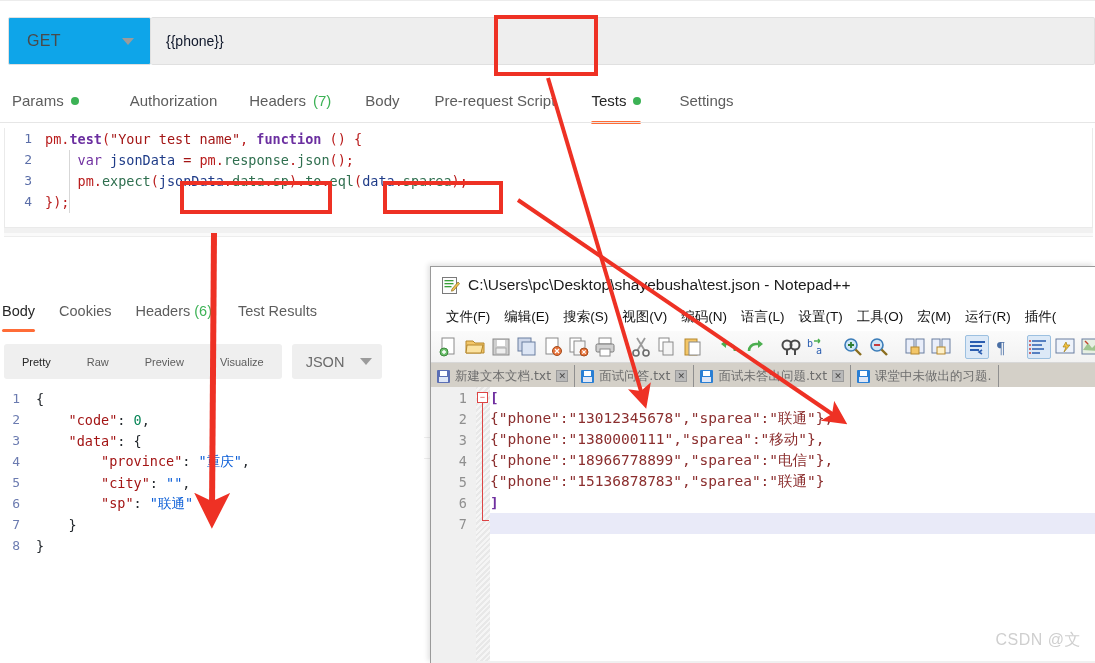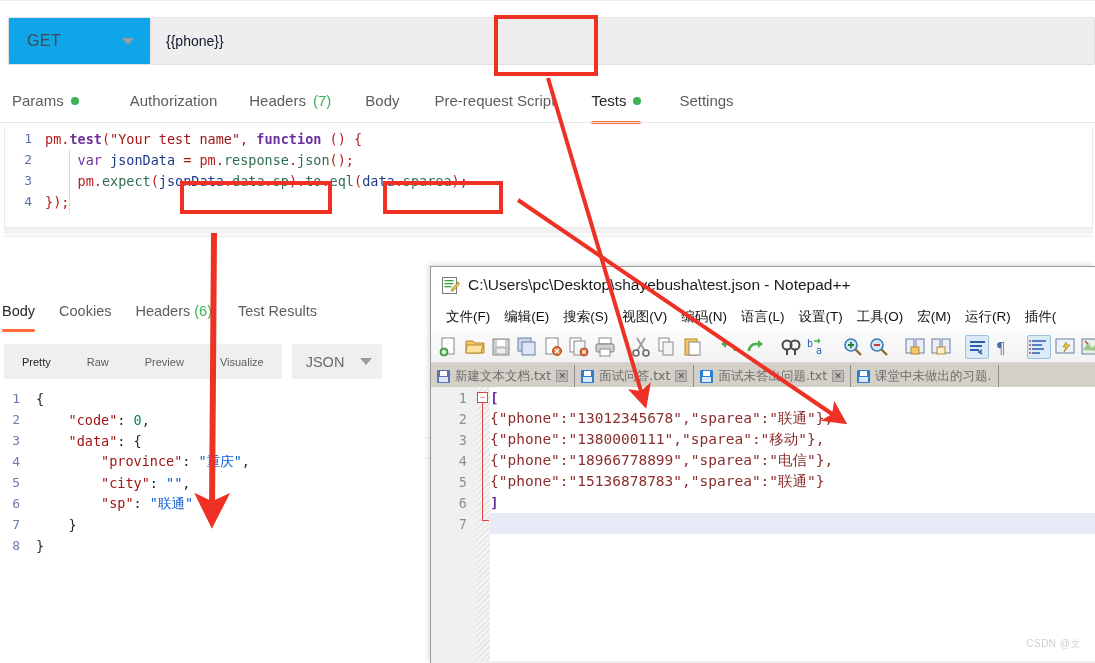--- a/index.html
+++ b/index.html
@@ -119,21 +119,21 @@
   .caret-line { position:absolute; left:59px; right:0; height:21px; background:#e9eaf8; }
   .foldmark { position:absolute; left:46px; width:11px; height:11px; border:1px solid #d44; background:#fff;
               display:flex; align-items:center; justify-content:center; font-size:9px; color:#d44; line-height:1;}
   .foldbar { position:absolute; left:51px; width:1px; background:#d44; }
   .foldfoot { position:absolute; left:51px; width:7px; height:1px; background:#d44; }
 
   
   .ann-box { position:absolute; border:4px solid #ee3124; }
   .ann-svg { position:absolute; left:0; top:0; width:1095px; height:663px; pointer-events:none; }
 
-  .watermark { position:absolute; right:14px; bottom:12px; font-size:10px; color:#cfcfcf; letter-spacing:.5px; }
+  .watermark { position:absolute; right:14px; bottom:12px; font-size:16px; color:#cfcfcf; letter-spacing:.5px; }
 </style>
 </head>
 <body>
 
 <div id="root">
 
   <div class="pm-topline"></div>
 
   <div class="req-row">
     <div class="method-box">

